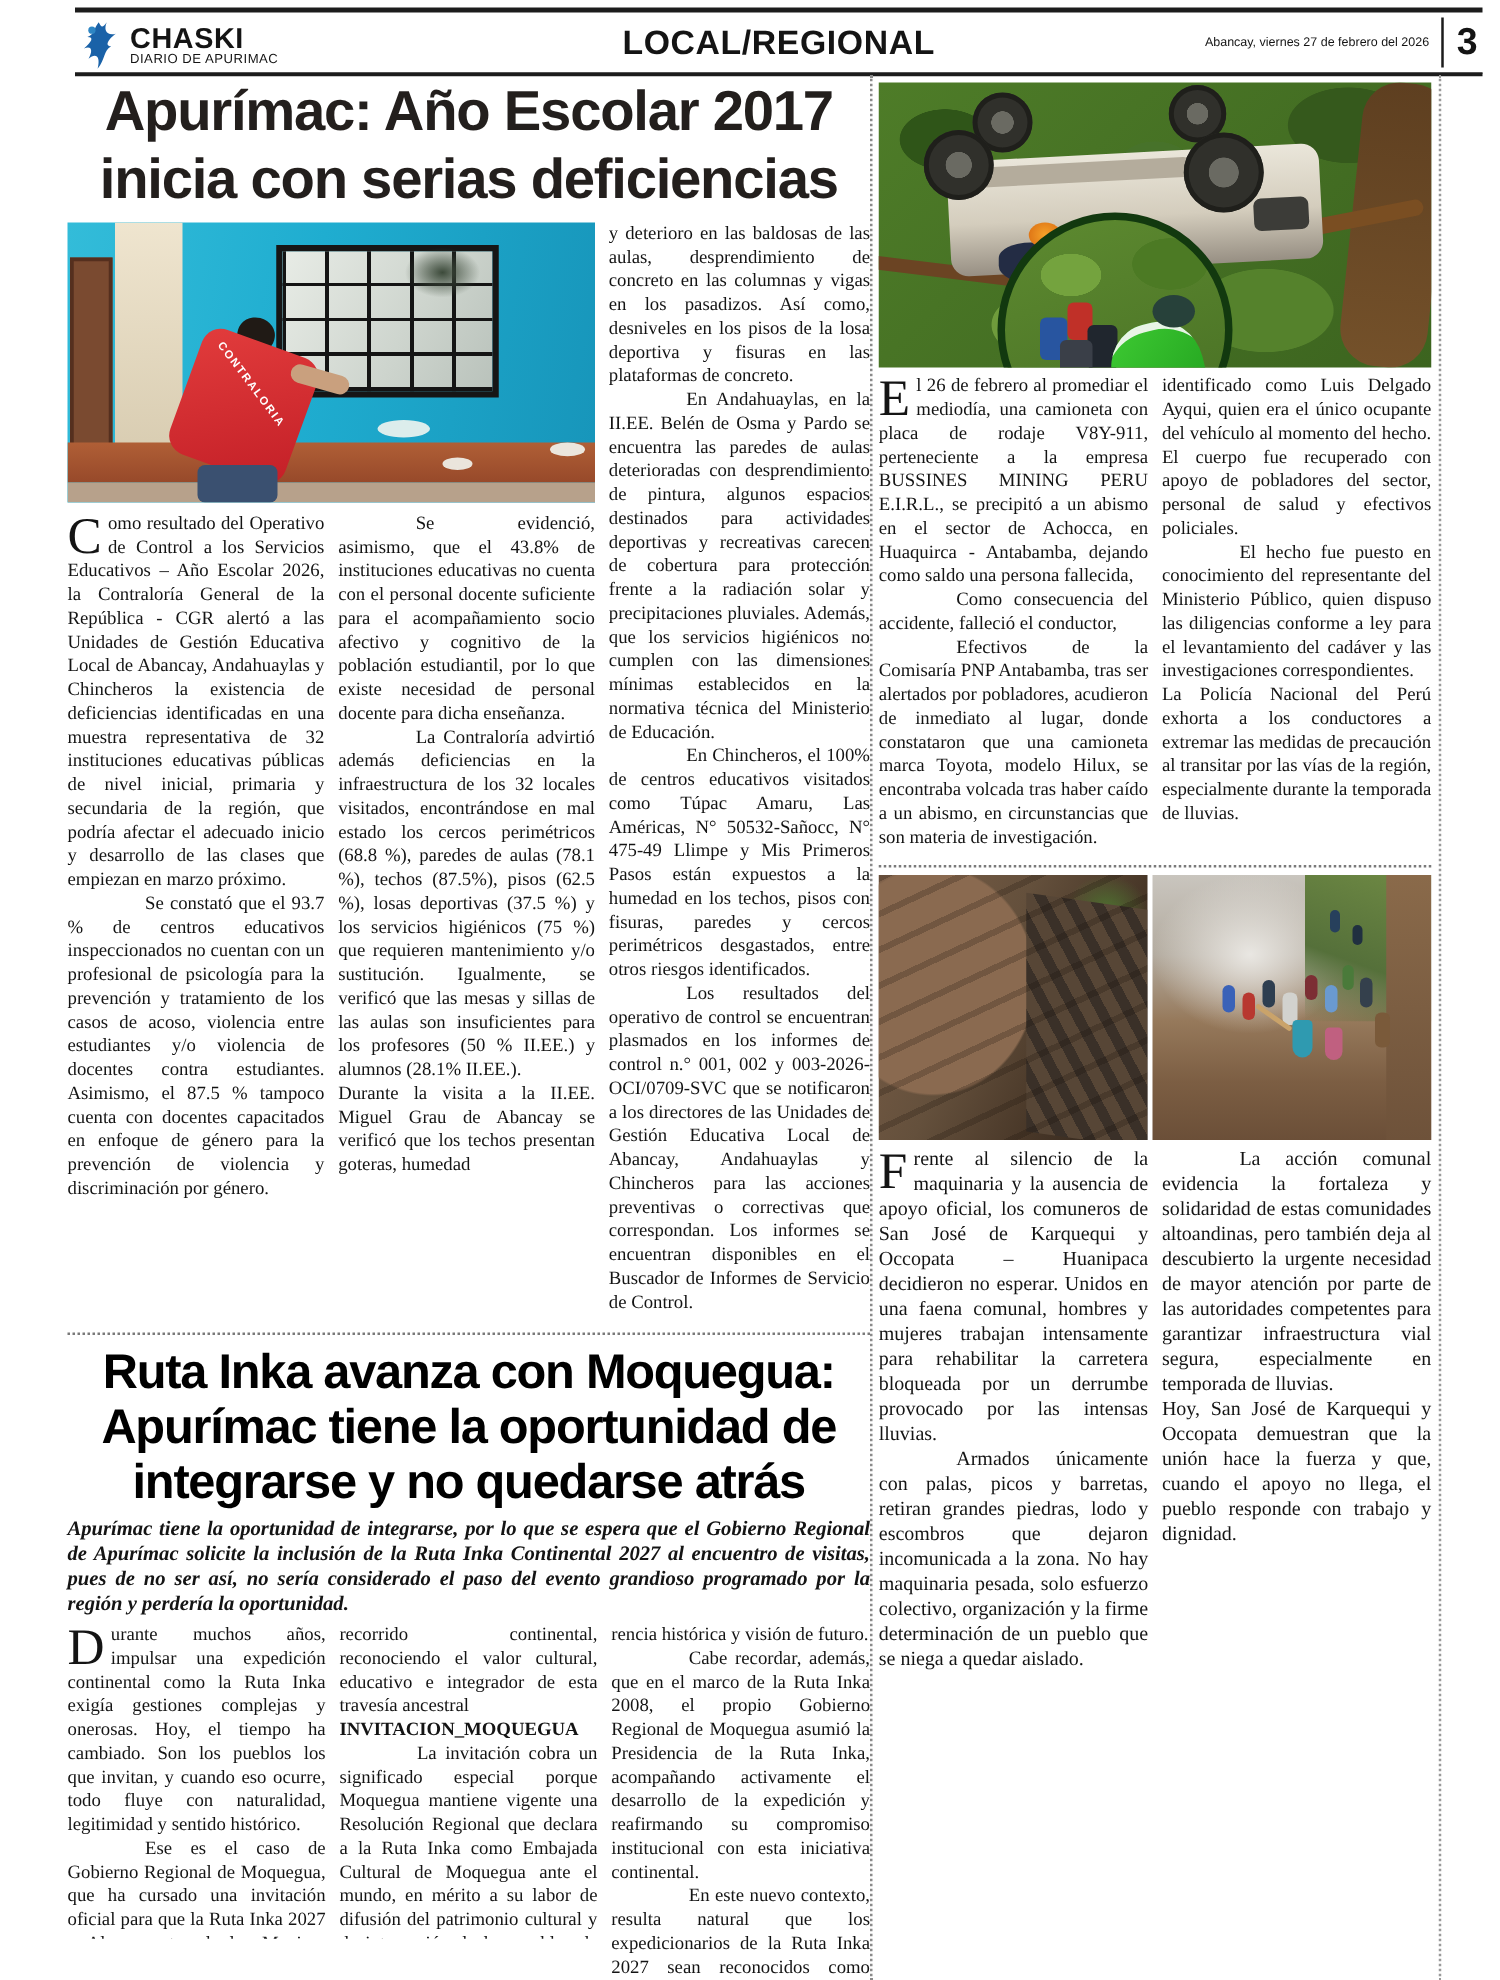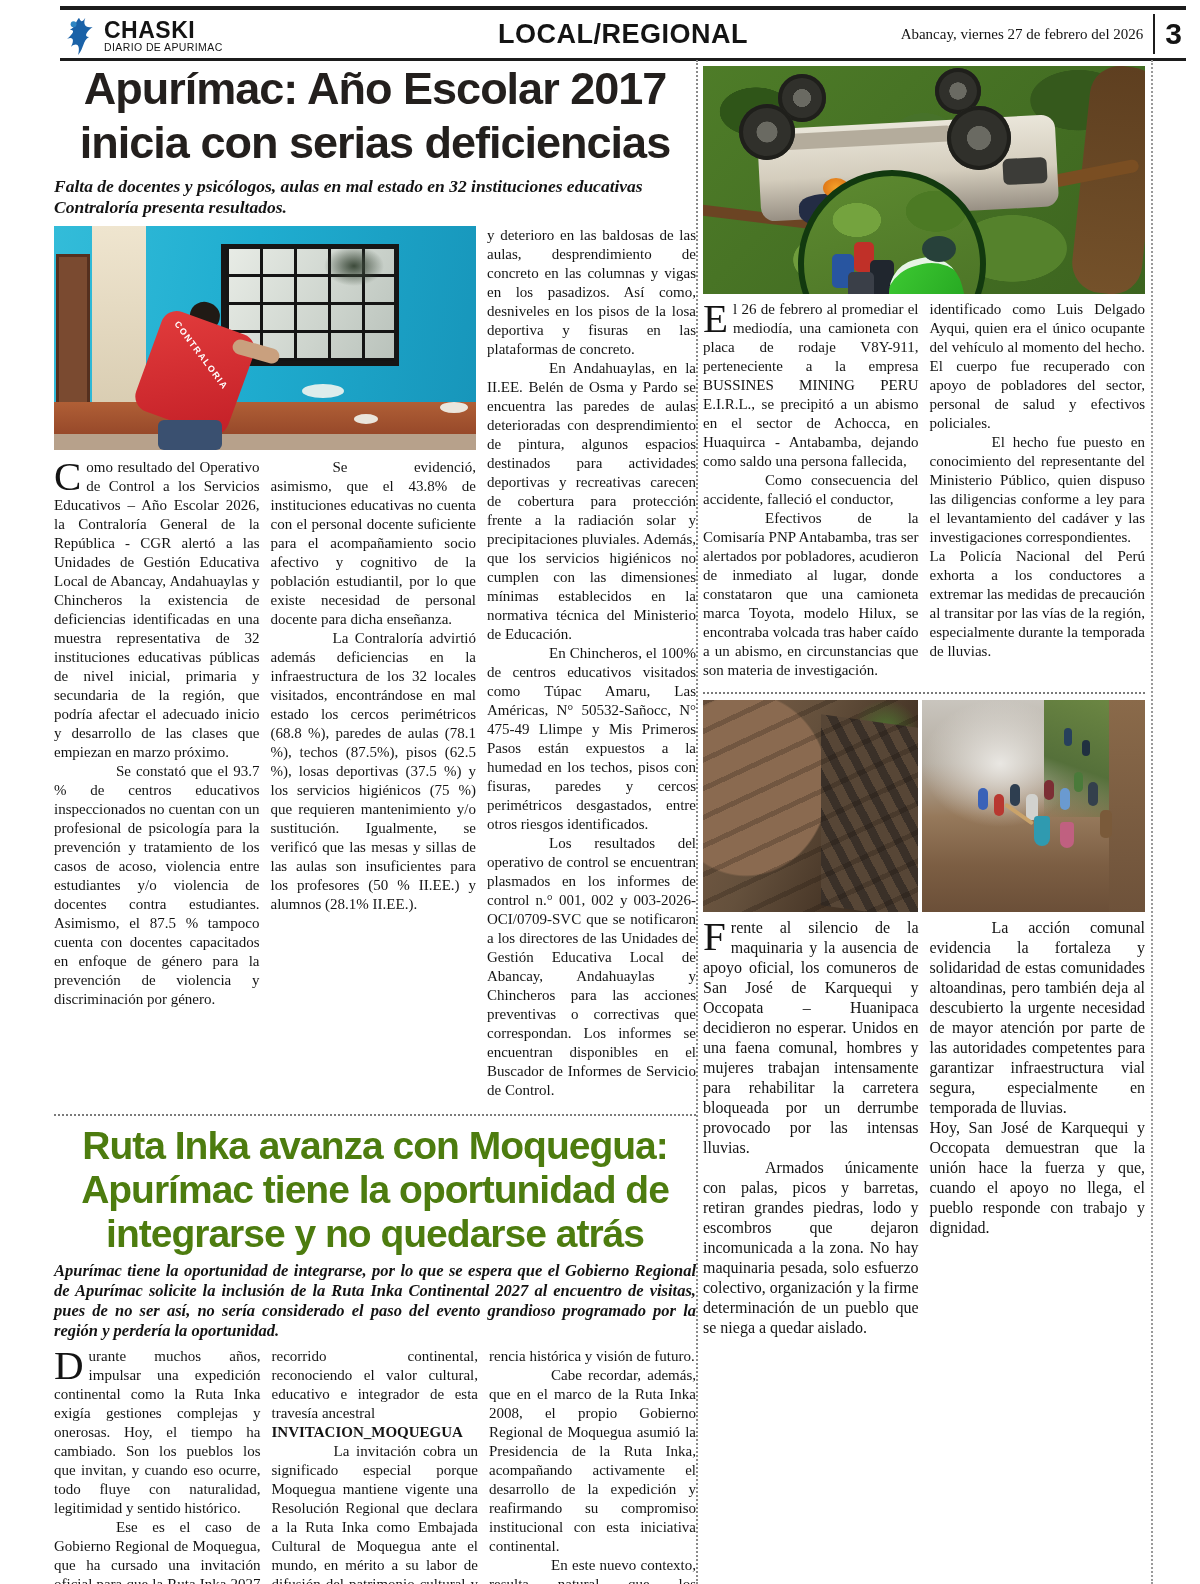--- a/index.html
+++ b/index.html
@@ -11,40 +11,40 @@
        border-top:4px solid #1c1c1c;border-bottom:1px solid #1c1c1c;
        display:flex;align-items:center;}
   .hdr-thick{position:absolute;left:60px;right:14px;top:58px;height:3px;background:#1c1c1c;}
   .brand{display:flex;align-items:center;gap:6px;padding-top:4px;}
   .brand svg{width:38px;height:40px;}
   .brand-name{font-family:"Liberation Sans",sans-serif;font-weight:bold;font-size:23px;line-height:22px;letter-spacing:.5px;}
   .brand-sub{font-family:"Liberation Sans",sans-serif;font-size:10.5px;letter-spacing:.4px;}
   .hdr-section{position:absolute;left:0;right:0;text-align:center;
        font-family:"Liberation Sans",sans-serif;font-weight:bold;font-size:27px;letter-spacing:.5px;}
   .hdr-right{margin-left:auto;display:flex;align-items:center;gap:10px;z-index:2;background:#fff;padding-left:8px;}
-  .hdr-date{font-family:Liberation Serif, serif;font-size:15px;}
+  .hdr-date{font-family:Liberation Sans, sans-serif;font-size:10px;}
   .hdr-vline{width:2px;height:40px;background:#1c1c1c;}
   .hdr-page{font-family:"Liberation Sans",sans-serif;font-weight:bold;font-size:30px;padding-right:4px;}
 
   
   .sec-left{position:absolute;left:54px;top:62px;width:642px;}
   .sec-right{position:absolute;left:703px;top:60px;width:442px;}
   .vdots-center{position:absolute;left:696px;top:60px;bottom:0;border-left:2px dotted #8a8a8a;}
   .vdots-right{position:absolute;left:1151px;top:60px;bottom:0;border-left:2px dotted #9a9a9a;}
   .dotsep{border-top:2px dotted #7a7a7a;height:0;}
 
   
   .t1{font-family:"Liberation Sans",sans-serif;font-weight:bold;font-size:45px;line-height:54px;
       letter-spacing:-1px;text-align:center;color:#231f1d;}
   .t2{font-family:"Liberation Sans",sans-serif;font-weight:bold;font-size:35px;line-height:40px;
       letter-spacing:-.5px;text-align:center;color:#231f1d;margin-top:2px;}
   .t3{font-family:"Liberation Sans",sans-serif;font-weight:bold;font-size:33px;line-height:37px;
       letter-spacing:-.5px;text-align:center;color:#231f1d;margin-top:8px;}
   .t4{font-family:"Liberation Sans",sans-serif;font-weight:bold;font-size:39px;line-height:44px;
-      letter-spacing:-1px;text-align:center;color:#4d7c0f;margin-top:8px;}
+      letter-spacing:-1px;text-align:center;color:#000000;margin-top:8px;}
   .kicker{font-weight:bold;font-style:italic;font-size:17.5px;line-height:21px;margin-top:6px;text-align:left;}
   .lead{font-weight:bold;font-style:italic;font-size:16.5px;line-height:20px;margin-top:5px;text-align:justify;}
 
   
   .cols{display:flex;gap:11px;}
   .col{flex:1;text-align:justify;}
   .bt{font-size:15px;line-height:19px;}
   .bt3{font-size:16px;line-height:20px;}
   .col p{margin:0;}
   .col p.ind{text-indent:62px;}
@@ -158,21 +158,20 @@
     </div>
   </div>
   <div class="hdr-thick"></div>
 
   <div class="vdots-center"></div>
   <div class="vdots-right"></div>
 
   <div class="sec-left">
 
     <div class="t1">Apurímac: Año Escolar 2017 inicia con serias deficiencias</div>
-    <div class="kicker">Falta de docentes y psicólogos, aulas en mal estado en 32 instituciones educativas Contraloría presenta resultados.</div>
 
     <div class="a1-body">
       <div class="a1-left">
 
         <div class="photo photo1">
           <div class="abs p1-door"></div>
           <div class="abs p1-pillar"></div>
           <div class="abs p1-window"></div>
           <div class="abs p1-wtree"></div>
           <div class="abs p1-band"></div>
@@ -190,20 +189,21 @@
         </div>
 
         <div class="cols" style="margin-top:8px;">
           <div class="col bt">
               <p><span class="dropcap">C</span>omo resultado del Operativo de Control a los Servicios Educativos – Año Escolar 2026, la Contraloría General de la República - CGR alertó a las Unidades de Gestión Educativa Local de Abancay, Andahuaylas y Chincheros la existencia de deficiencias identificadas en una muestra representativa de 32 instituciones educativas públicas de nivel inicial, primaria y secundaria de la región, que podría afectar el adecuado inicio y desarrollo de las clases que empiezan en marzo próximo.</p>
               <p class="ind">Se constató que el 93.7 % de centros educativos inspeccionados no cuentan con un profesional de psicología para la prevención y tratamiento de los casos de acoso, violencia entre estudiantes y/o violencia de docentes contra estudiantes. Asimismo, el 87.5 % tampoco cuenta con docentes capacitados en enfoque de género para la prevención de violencia y discriminación por género.</p>
             </div>
           <div class="col bt">
               <p class="ind">Se evidenció, asimismo, que el 43.8% de instituciones educativas no cuenta con el personal docente suficiente para el acompañamiento socio afectivo y cognitivo de la población estudiantil, por lo que existe necesidad de personal docente para dicha enseñanza.</p>
               <p class="ind">La Contraloría advirtió además deficiencias en la infraestructura de los 32 locales visitados, encontrándose en mal estado los cercos perimétricos (68.8 %), paredes de aulas (78.1 %), techos (87.5%), pisos (62.5 %), losas deportivas (37.5 %) y los servicios higiénicos (75 %) que requieren mantenimiento y/o sustitución. Igualmente, se verificó que las mesas y sillas de las aulas son insuficientes para los profesores (50 % II.EE.) y alumnos (28.1% II.EE.).</p>
+              <p>Durante la visita a la II.EE. Miguel Grau de Abancay se verificó que los techos presentan goteras, humedad</p>
             </div>
         </div>
       </div>
 
       <div class="a1-c3 col bt" style="margin-top:8px;">
           <p>y deterioro en las baldosas de las aulas, desprendimiento de concreto en las columnas y vigas en los pasadizos. Así como, desniveles en los pisos de la losa deportiva y fisuras en las plataformas de concreto.</p>
           <p class="ind">En Andahuaylas, en la II.EE. Belén de Osma y Pardo se encuentra las paredes de aulas deterioradas con desprendimiento de pintura, algunos espacios destinados para actividades deportivas y recreativas carecen de cobertura para protección frente a la radiación solar y precipitaciones pluviales. Además, que los servicios higiénicos no cumplen con las dimensiones mínimas establecidos en la normativa técnica del Ministerio de Educación.</p>
           <p class="ind">En Chincheros, el 100% de centros educativos visitados como Túpac Amaru, Las Américas, N° 50532-Sañocc, N° 475-49 Llimpe y Mis Primeros Pasos están expuestos a la humedad en los techos, pisos con fisuras, paredes y cercos perimétricos desgastados, entre otros riesgos identificados.</p>
           <p class="ind">Los resultados del operativo de control se encuentran plasmados en los informes de control n.° 001, 002 y 003-2026-OCI/0709-SVC que se notificaron a los directores de las Unidades de Gestión Educativa Local de Abancay, Andahuaylas y Chincheros para las acciones preventivas o correctivas que correspondan. Los informes se encuentran disponibles en el Buscador de Informes de Servicio de Control.</p>
         </div>

